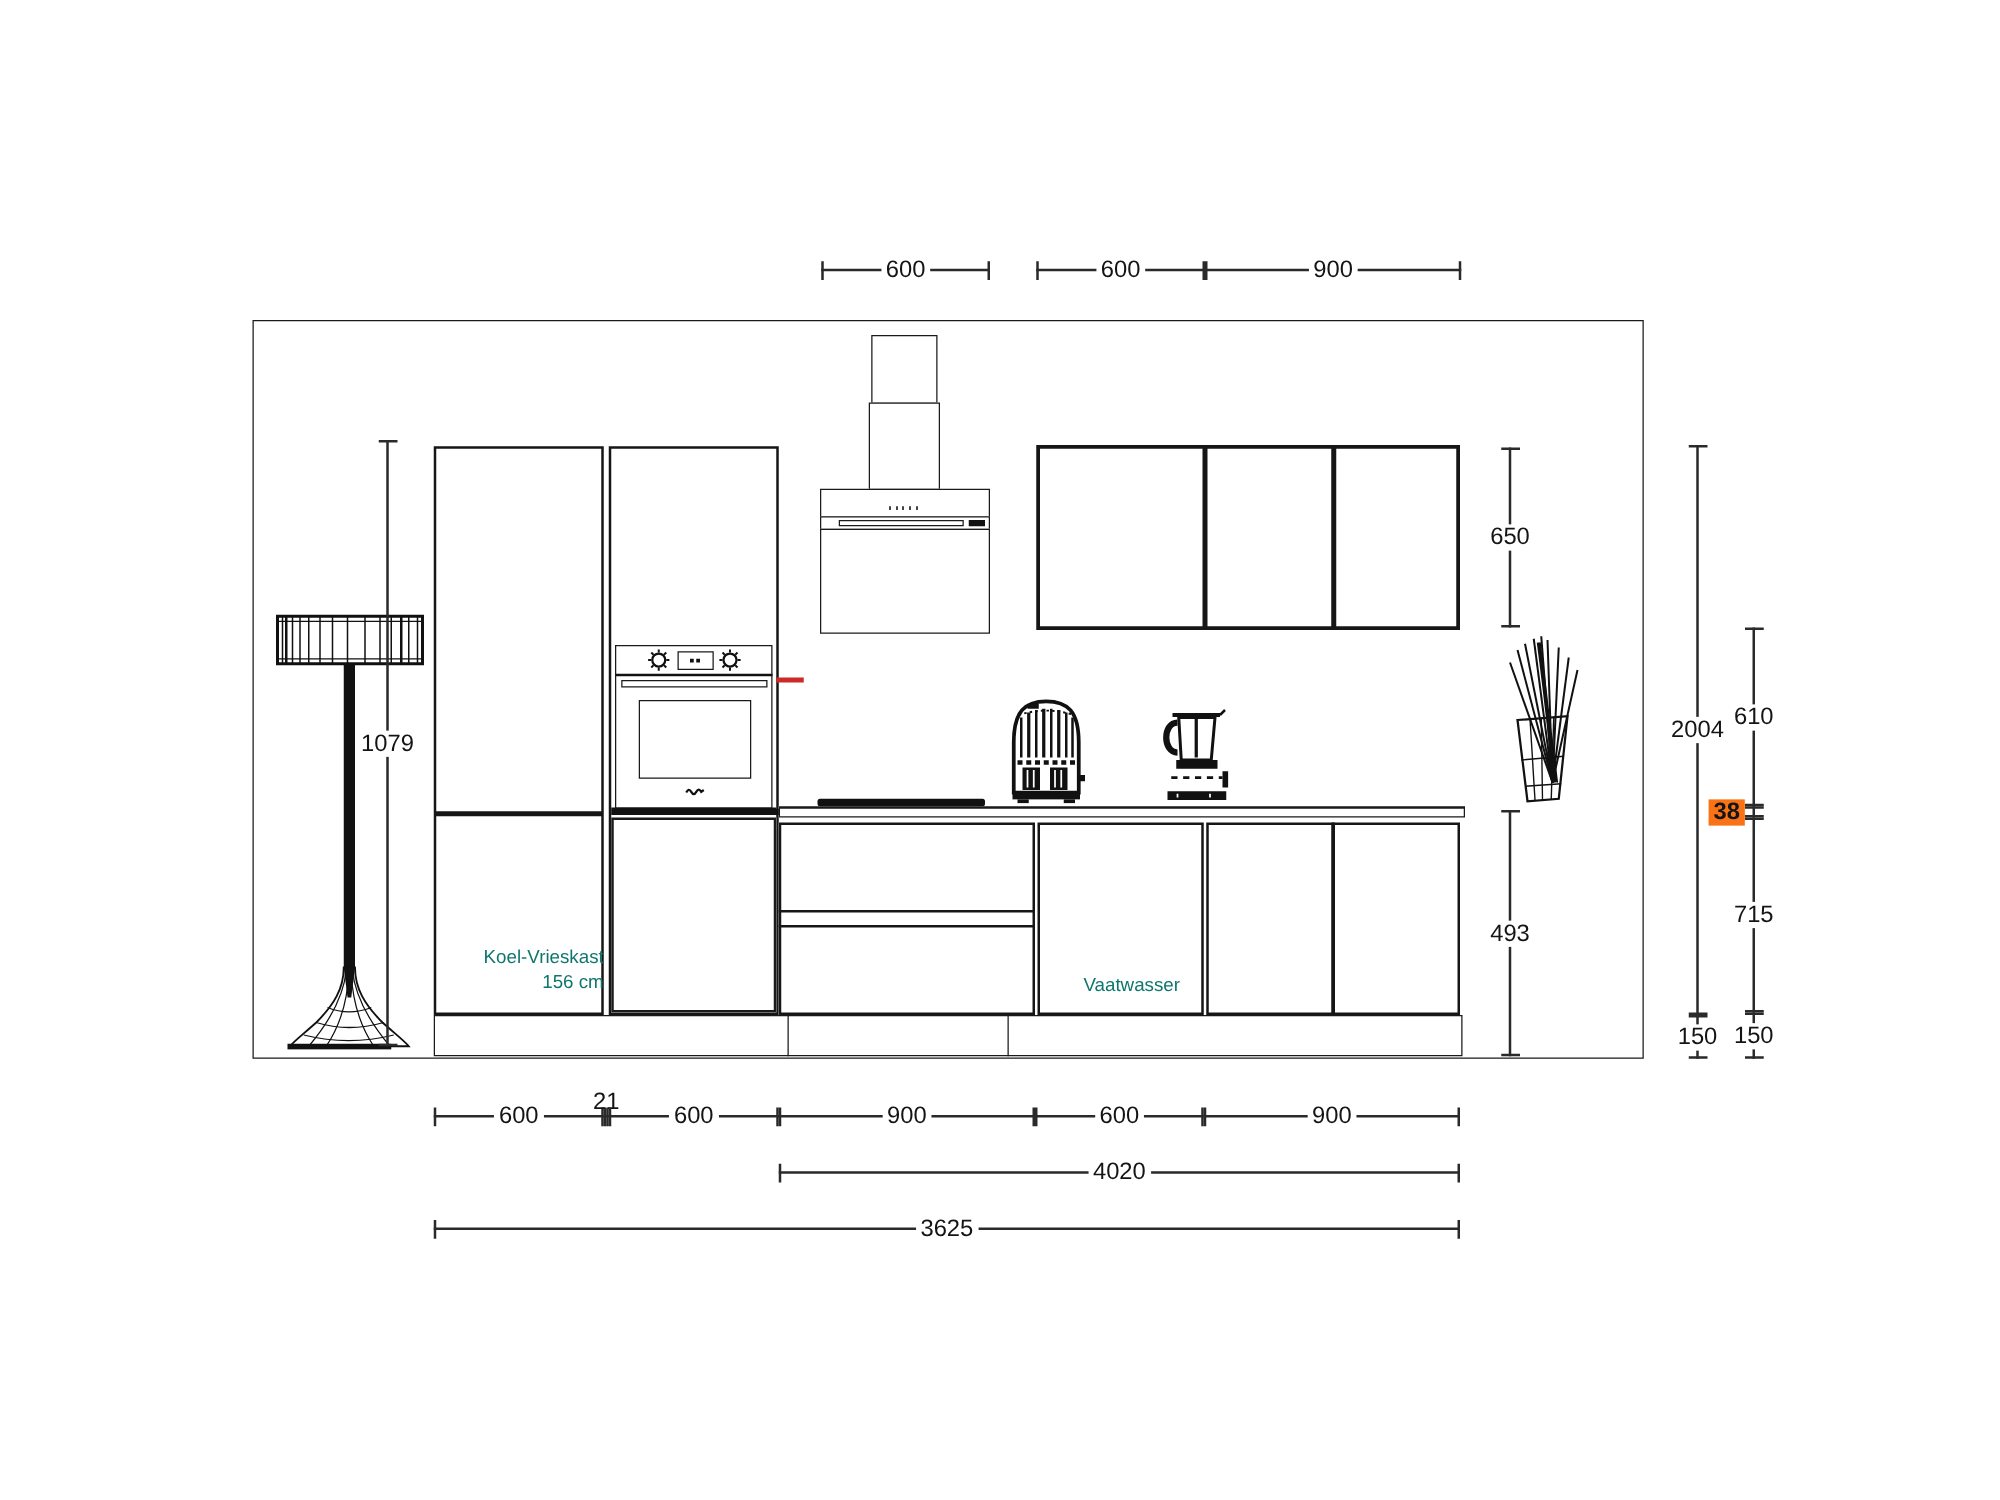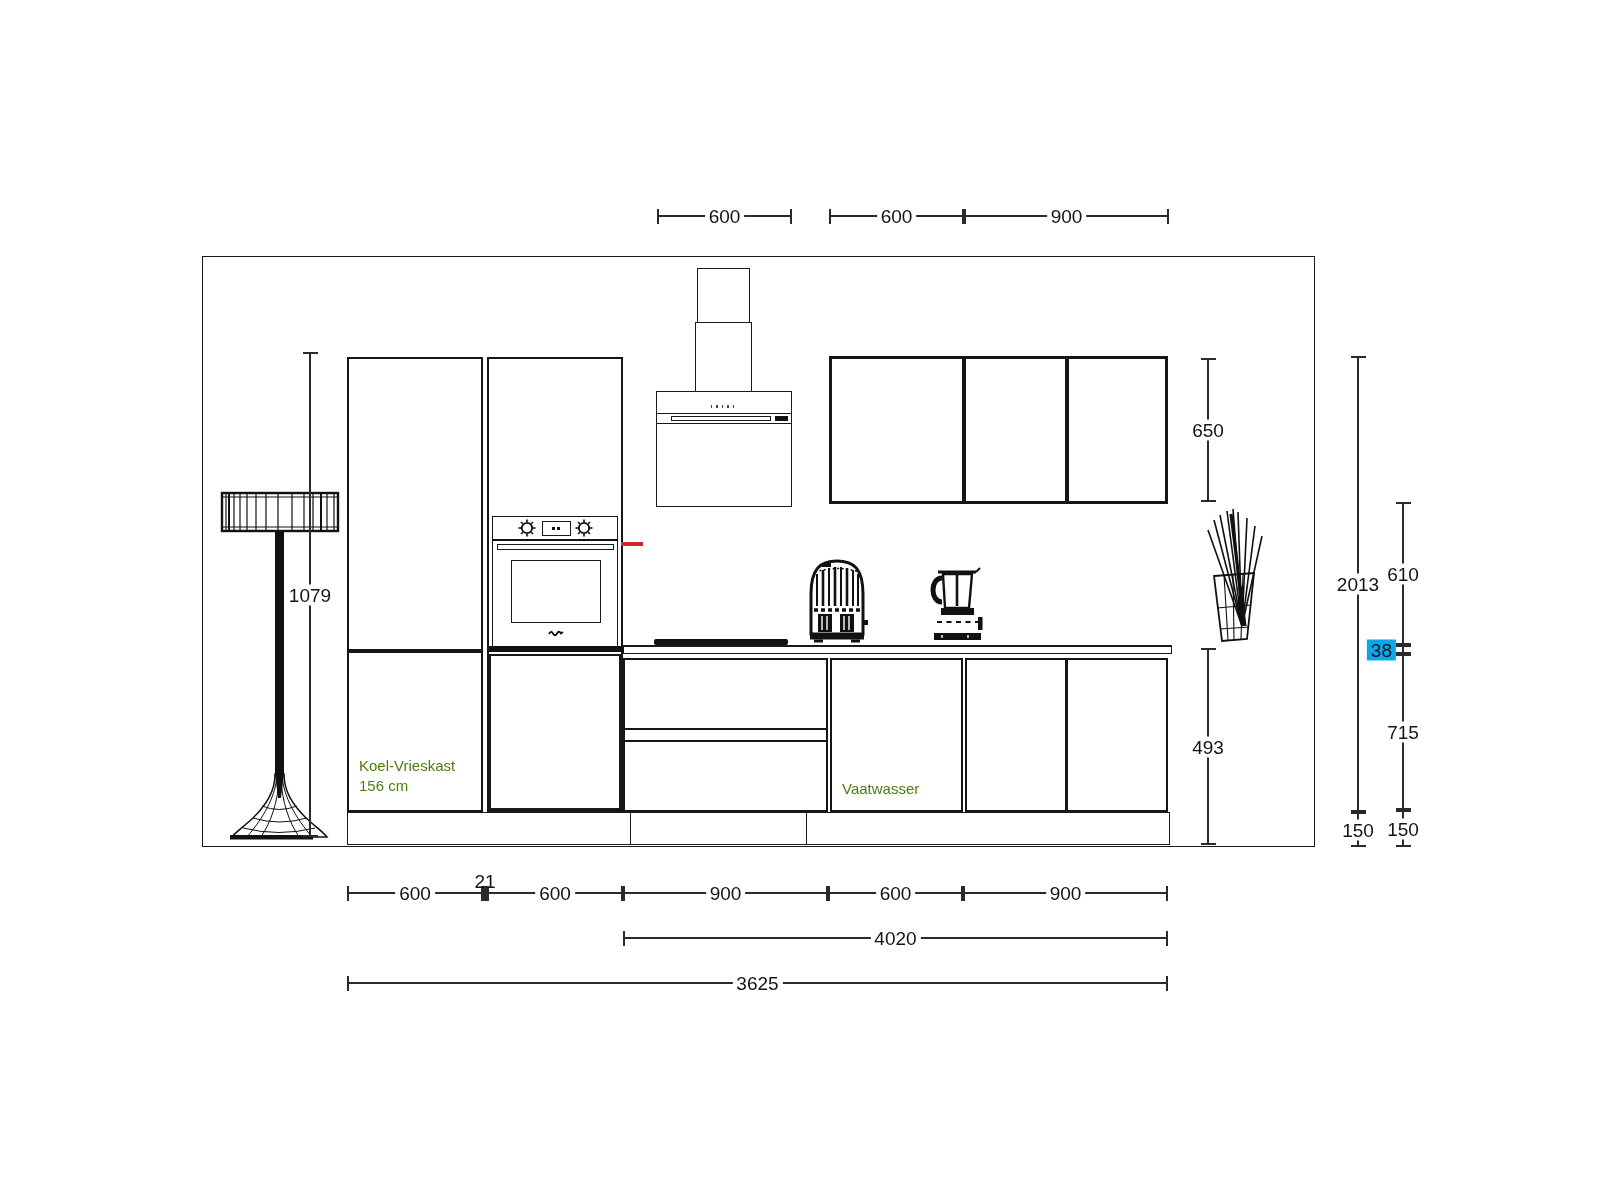--- a/index.html
+++ b/index.html
@@ -15,22 +15,22 @@
   .hdim .tick{position:absolute;width:1.6px;height:15px;top:-7.5px;background:#2a2a2a;}
   .hdim .t0{left:0;} .hdim .t1{right:0;}
   .vdim{position:absolute;width:0;}
   .vdim .dline{position:absolute;top:0;bottom:0;left:-0.75px;width:1.3px;background:#2a2a2a;}
   .vdim .tick{position:absolute;height:1.6px;width:15px;left:-7.5px;background:#2a2a2a;}
   .vdim .t0{top:0;} .vdim .t1{bottom:0;}
   .dlab{position:absolute;left:50%;top:50%;transform:translate(-50%,-50%);
         background:#fff;padding:0 4px;font-size:19px;line-height:21px;white-space:nowrap;color:#141414;}
   .dlab.above{top:-22px;transform:translate(-50%,0);background:transparent;}
   .vdim .dlab{left:0;}
-  .vdim .dlab.sideleft{left:-7px;transform:translate(-100%,-50%);background:#0ea5e9;}
-  .smalltext{position:absolute;font-size:15px;line-height:19.5px;text-align:left;color:#4d7c0f;margin-left:12px;}
+  .vdim .dlab.sideleft{left:-7px;transform:translate(-100%,-50%);background:#f97316;font-weight:bold;}
+  .smalltext{position:absolute;font-size:15px;line-height:19.5px;text-align:right;color:#0f766e;}
   .divider-v{position:absolute;background:#161616;}
   .divider-h{position:absolute;background:#161616;}
   svg{display:block;}
 </style>
 </head>
 <body>
 
 <div id="stage">
 
   <div class="thinbox" style="left:202px;top:256px;width:1113px;height:591px;border-width:1.5px;background:transparent;"></div>
@@ -243,21 +243,21 @@
     <div class="dline"></div>
       <div class="tick t0"></div>
       <div class="tick t1"></div>
     <span class="dlab">493</span>
   </div>
 
   <div class="vdim" style="left:1358px;top:356px;height:456px;">
     <div class="dline"></div>
       <div class="tick t0"></div>
       <div class="tick t1"></div>
-    <span class="dlab">2013</span>
+    <span class="dlab">2004</span>
   </div>
   <div class="vdim" style="left:1358px;top:812px;height:35px;">
     <div class="dline"></div>
       <div class="tick t0"></div>
       <div class="tick t1"></div>
     <span class="dlab">150</span>
   </div>
 
   <div class="vdim" style="left:1403px;top:502px;height:143px;">
     <div class="dline"></div>

